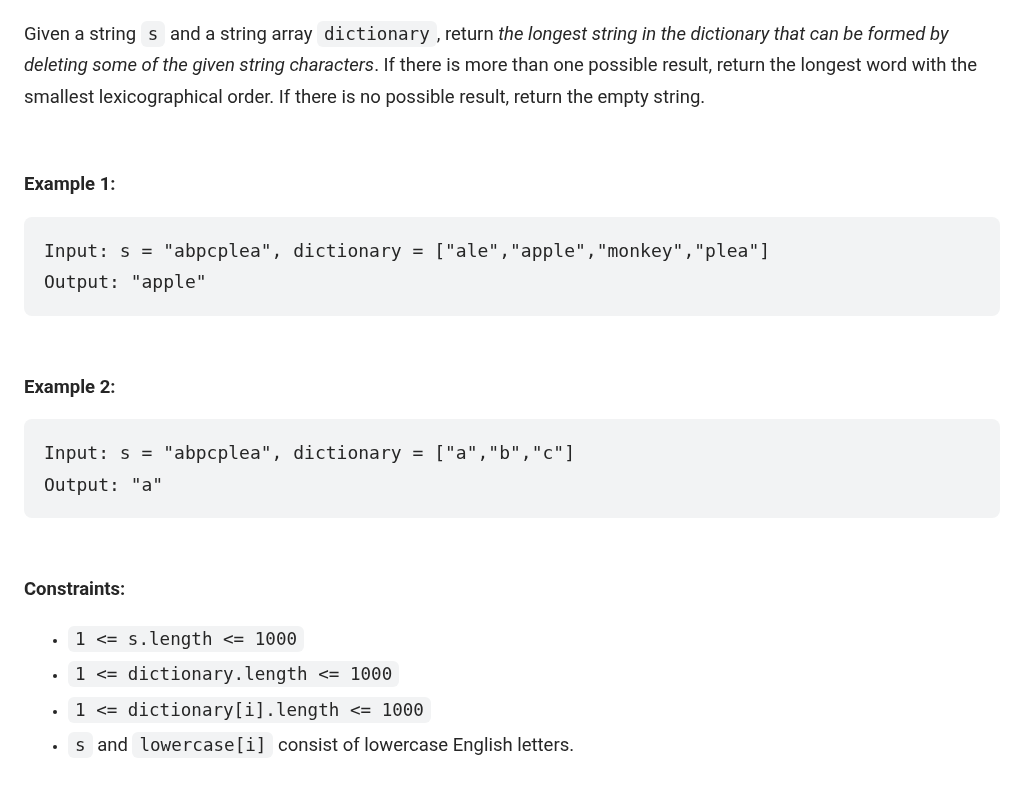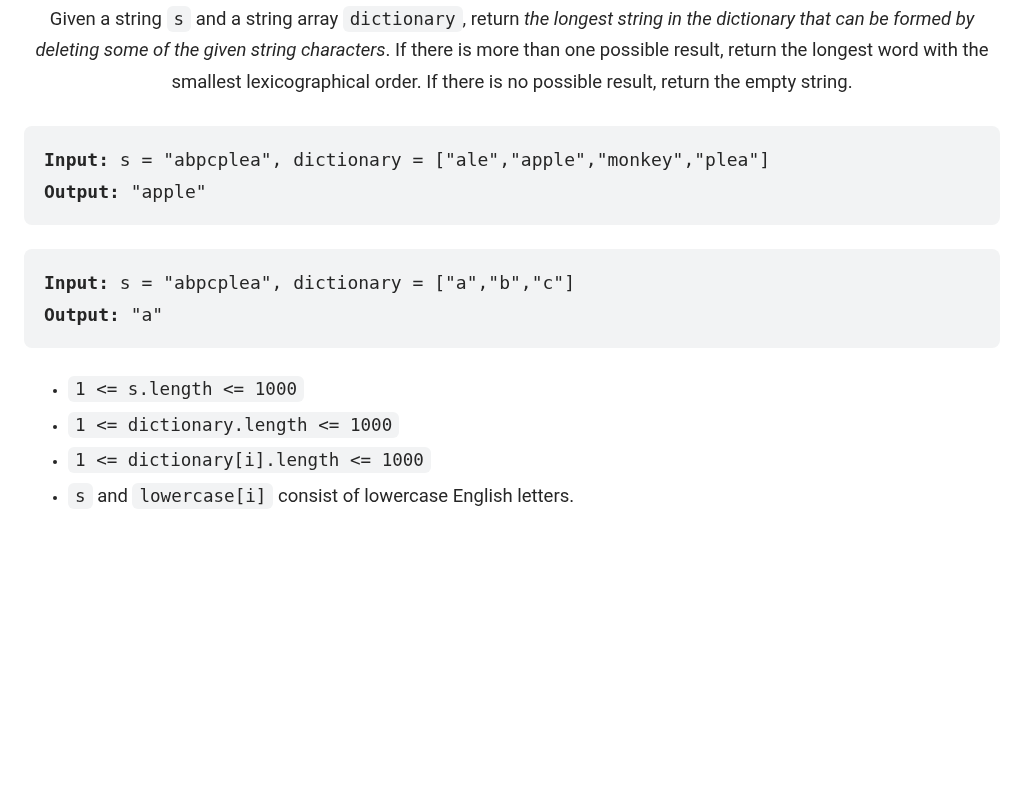--- a/index.html
+++ b/index.html
@@ -10,22 +10,21 @@
     font-family: -apple-system, BlinkMacSystemFont, "Segoe UI", Roboto, Helvetica, Arial, sans-serif;
     color: #262626;
     font-size: 18.5px;
     line-height: 1.7;
   }
   .container {
     width: 1024px;
     padding: 4px 24px 24px 24px;
   }
   p.description {
-    margin: 0 0 28px 0;
-    text-align: center;
+    margin: 15px 0 28px 0;
   }
   code.inline {
     font-family: ui-monospace, SFMono-Regular, "SF Mono", Menlo, Consolas, monospace;
     background: #f2f3f4;
     border-radius: 6px;
     padding: 3px 7px;
     font-size: 0.95em;
     color: #262626;
   }
   em { font-style: italic; }
@@ -38,45 +37,48 @@
     background: #f2f3f4;
     border-radius: 8px;
     padding: 18px 20px;
     margin: 0 0 24px 0;
     font-family: ui-monospace, SFMono-Regular, "SF Mono", Menlo, Consolas, monospace;
     font-size: 18px;
     line-height: 1.75;
     white-space: pre-wrap;
     color: #262626;
   }
-  pre.codeblock .bold { font-weight: 700; }
+  pre.codeblock .bold { font-weight: 400; }
   ul.constraints {
     margin: 4px 0 0 0;
     padding-left: 44px;
   }
   ul.constraints li {
     padding: 2px 0;
     font-size: 18.5px;
   }
   ul.constraints li::marker { font-size: 14px; }
 </style>
 </head>
 <body>
 
 <div class="container">
 
   <p class="description">Given a string <code class="inline">s</code> and a string array <code class="inline">dictionary</code>, return <em>the longest string in the dictionary that can be formed by deleting some of the given string characters</em>. If there is more than one possible result, return the longest word with the smallest lexicographical order. If there is no possible result, return the empty string.</p>
 
   <div>
+      <div class="section-title">Example 1:</div>
       <pre class="codeblock"><span class="bold">Input:</span><span> s = "abpcplea", dictionary = ["ale","apple","monkey","plea"]</span>
 <span class="bold">Output:</span><span> "apple"</span></pre>
+      <div class="section-title">Example 2:</div>
       <pre class="codeblock"><span class="bold">Input:</span><span> s = "abpcplea", dictionary = ["a","b","c"]</span>
 <span class="bold">Output:</span><span> "a"</span></pre>
     </div>
 
+  <div class="section-title">Constraints:</div>
   <ul class="constraints">
       <li><code class="inline">1 &lt;= s.length &lt;= 1000</code></li>
       <li><code class="inline">1 &lt;= dictionary.length &lt;= 1000</code></li>
       <li><code class="inline">1 &lt;= dictionary[i].length &lt;= 1000</code></li>
       <li><code class="inline">s</code> and <code class="inline">lowercase[i]</code> consist of lowercase English letters.</li>
     </ul>
 
 </div>
 
 </body></html>

